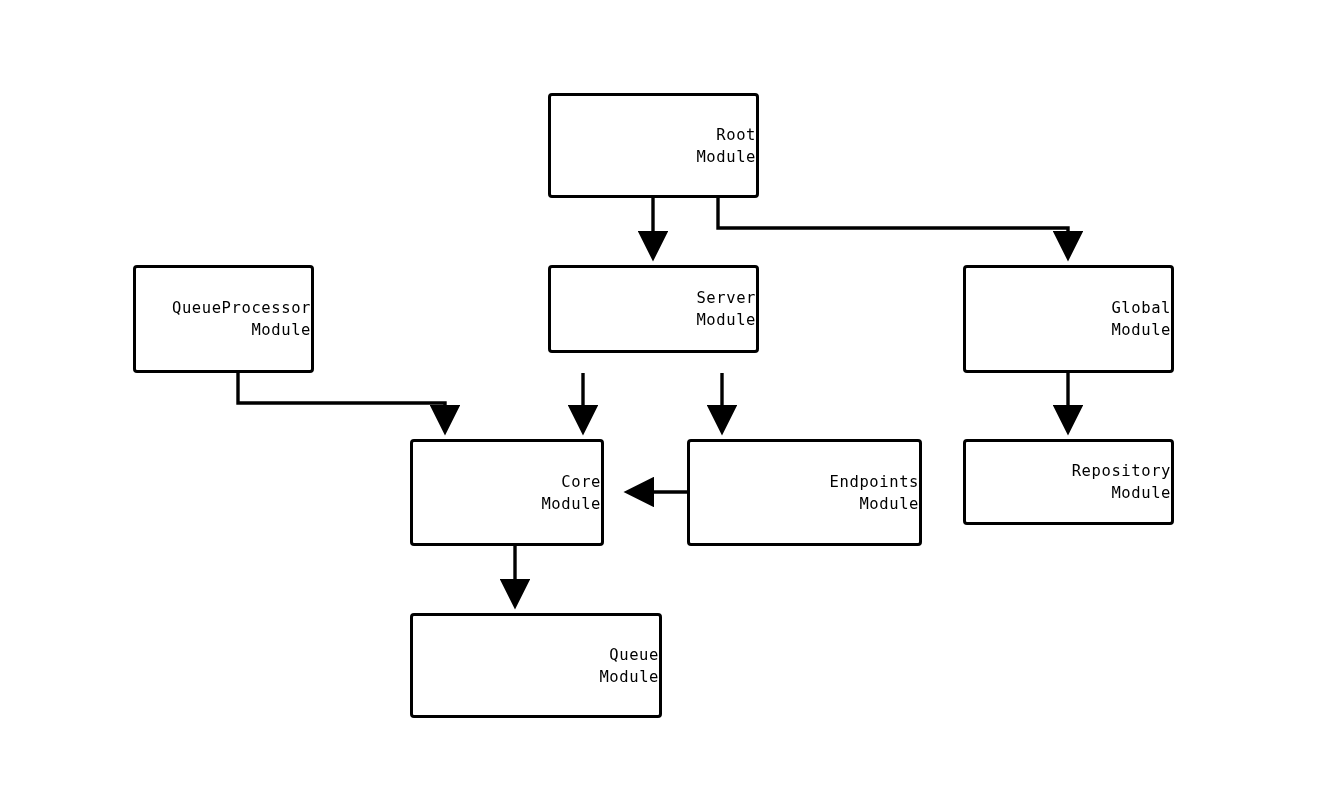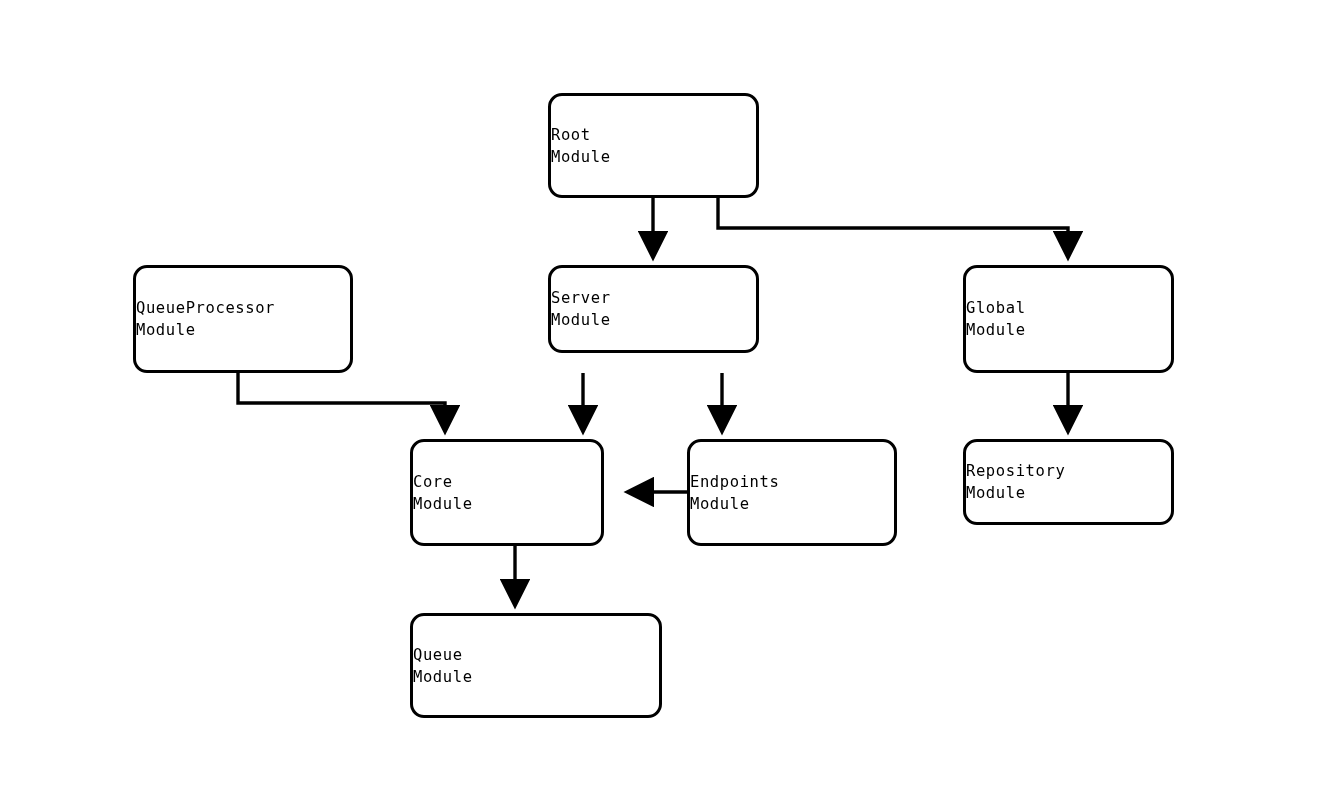--- a/index.html
+++ b/index.html
@@ -20,25 +20,25 @@
     left: 0;
     top: 0;
     width: 1337px;
     height: 809px;
     pointer-events: none;
   }
   .node {
     position: absolute;
     box-sizing: border-box;
     border: 3px solid #000000;
-    border-radius: 14px;
+    border-radius: 4px;
     background: #ffffff;
     display: flex;
     flex-direction: column;
-    align-items: flex-start;
+    align-items: flex-end;
     justify-content: center;
     text-align: center;
   }
   .node-line {
     font-size: 15.5px;
     line-height: 22px;
     color: #000000;
     letter-spacing: 0.6px;
     white-space: nowrap;
   }
@@ -86,41 +86,41 @@
     <g>
       <path d="M515,546 L515,600" stroke="#000000" stroke-width="3.4" fill="none" marker-end="url(#arrow)"></path>
     </g>
   </svg>
 
   <div class="node" style="left:548px; top:93px; width:211px; height:105px;">
     <div class="node-line">Root</div>
     <div class="node-line">Module</div>
   </div>
 
-  <div class="node" style="left:133px; top:265px; width:220px; height:108px;">
+  <div class="node" style="left:133px; top:265px; width:181px; height:108px;">
     <div class="node-line">QueueProcessor</div>
     <div class="node-line">Module</div>
   </div>
 
   <div class="node" style="left:548px; top:265px; width:211px; height:88px;">
     <div class="node-line">Server</div>
     <div class="node-line">Module</div>
   </div>
 
   <div class="node" style="left:963px; top:265px; width:211px; height:108px;">
     <div class="node-line">Global</div>
     <div class="node-line">Module</div>
   </div>
 
   <div class="node" style="left:410px; top:439px; width:194px; height:107px;">
     <div class="node-line">Core</div>
     <div class="node-line">Module</div>
   </div>
 
-  <div class="node" style="left:687px; top:439px; width:210px; height:107px;">
+  <div class="node" style="left:687px; top:439px; width:235px; height:107px;">
     <div class="node-line">Endpoints</div>
     <div class="node-line">Module</div>
   </div>
 
   <div class="node" style="left:963px; top:439px; width:211px; height:86px;">
     <div class="node-line">Repository</div>
     <div class="node-line">Module</div>
   </div>
 
   <div class="node" style="left:410px; top:613px; width:252px; height:105px;">

